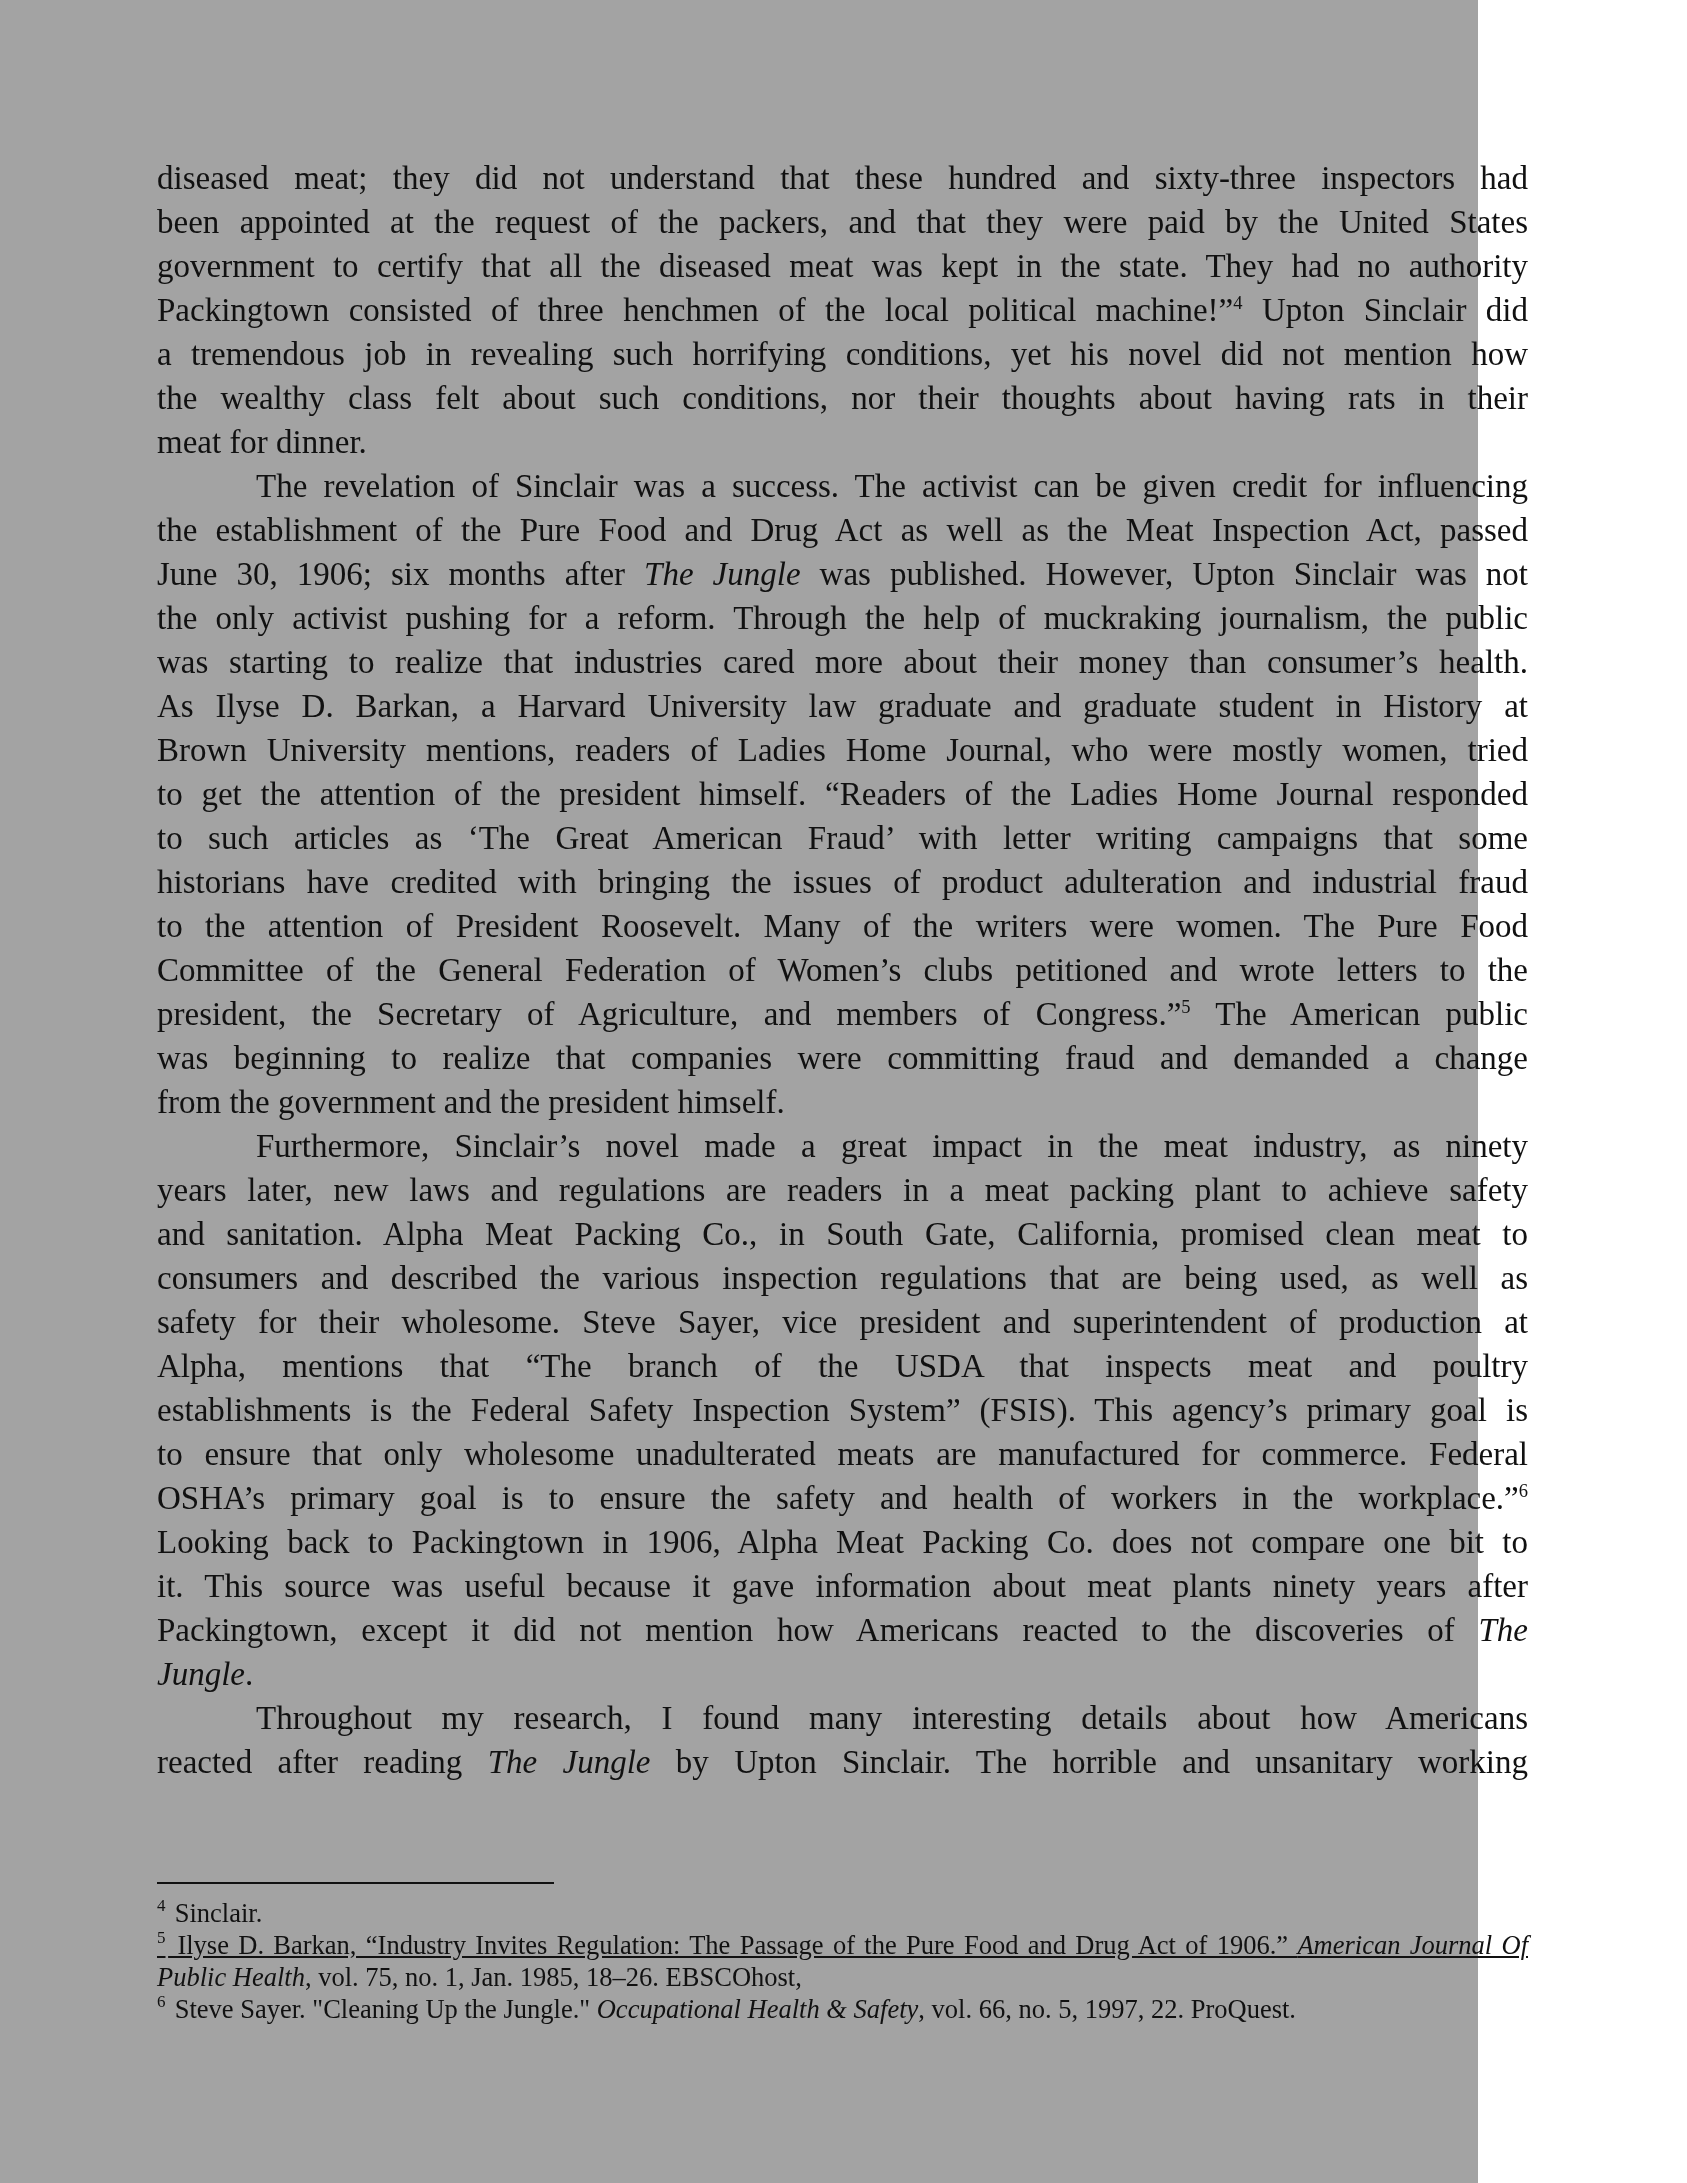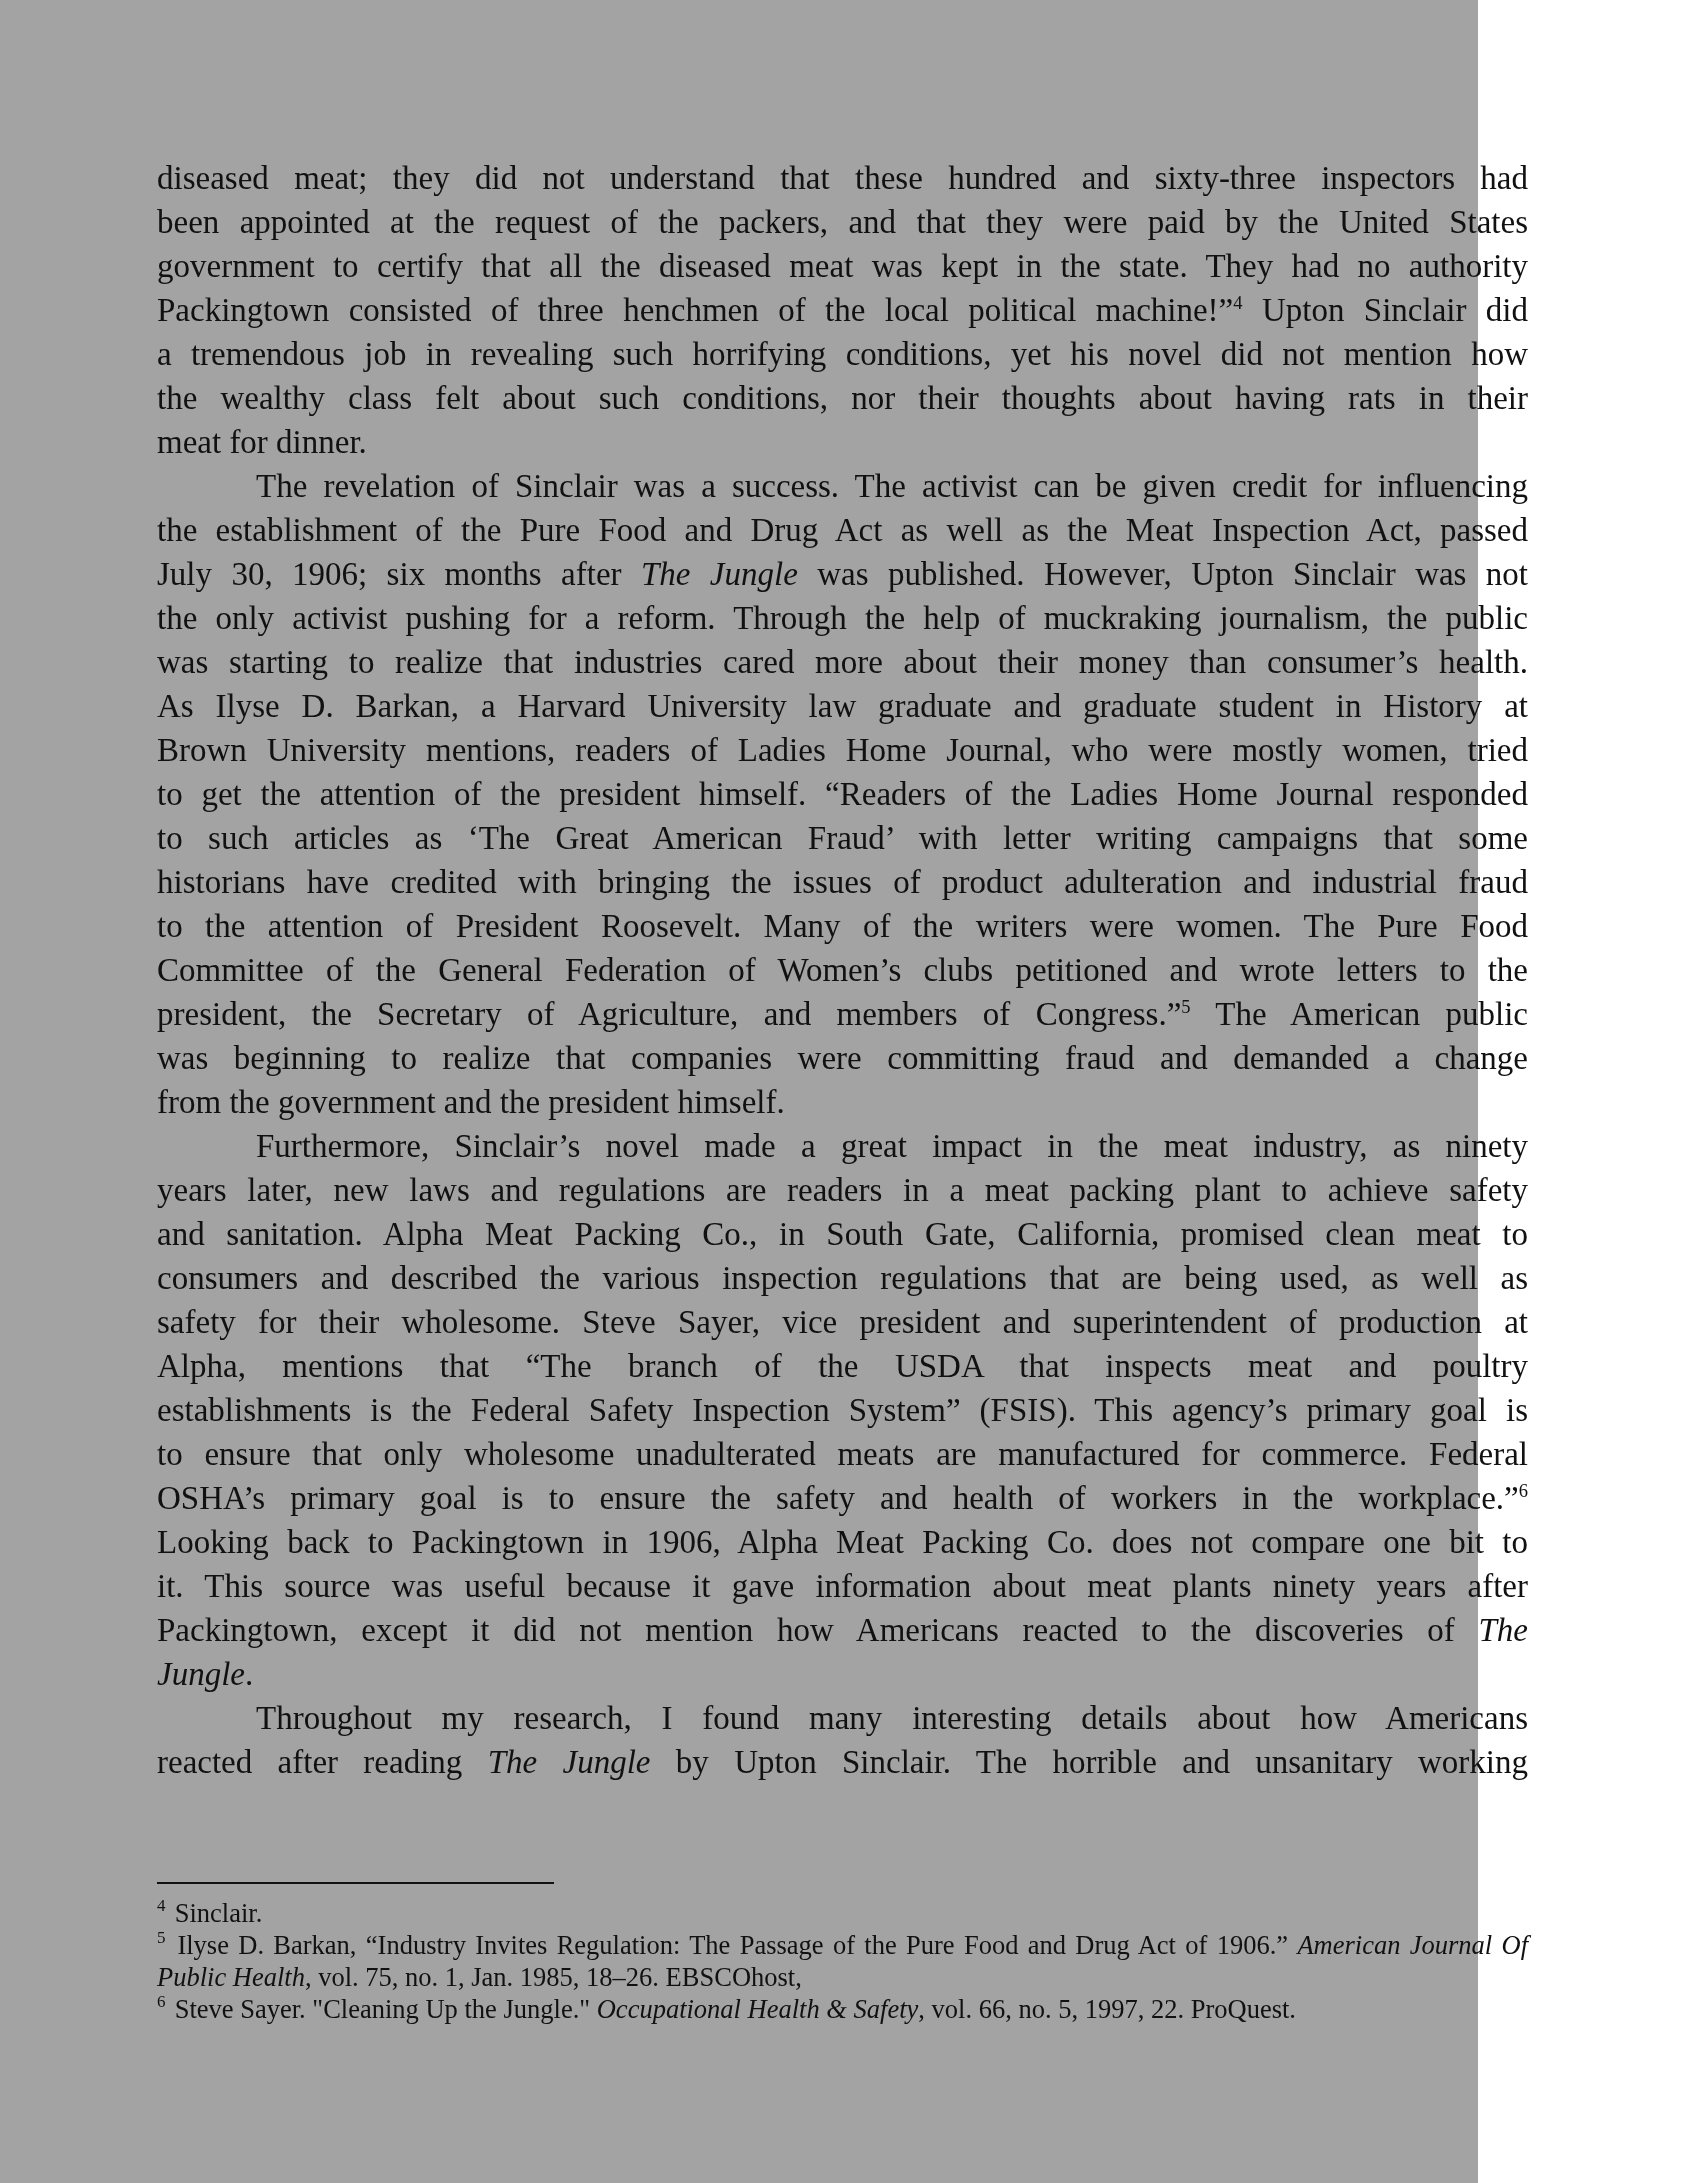--- a/index.html
+++ b/index.html
@@ -19,37 +19,37 @@
   sup.fn { font-size: 18.5px; vertical-align: 12px; line-height: 0; }
   .fn-rule { position: absolute; left: 157px; top: 1882px; width: 397px; height: 2px; background: #111; }
   .footnotes {
     position: absolute; left: 157px; width: 1371px; top: 1897px;
     font-family: "Liberation Serif", "DejaVu Serif", serif;
     font-size: 26.5px; line-height: 32px; color: #111;
   }
   .footnote { display: block; }
   .footnote .num { font-size: 17px; vertical-align: 10.6px; line-height: 0; margin-right: 2.6px; }
   .fn-line { display: block; white-space: nowrap; }
-  .fn-line.just { text-align: justify; text-align-last: justify; }
+  .fn-line.just { text-align: justify; text-align-last: justify; text-decoration: underline; }
 </style>
 </head>
 <body>
 
 <div class="page">
   <div class="body-text" id="body-text">
       <div class="line"><span>diseased meat; they did not understand that these hundred and sixty-three inspectors had</span></div>
       <div class="line"><span>been appointed at the request of the packers, and that they were paid by the United States</span></div>
       <div class="line"><span>government to certify that all the diseased meat was kept in the state. They had no authority</span></div>
       <div class="line"><span>Packingtown consisted of three henchmen of the local political machine!”</span><sup class="fn">4</sup><span> Upton Sinclair did</span></div>
       <div class="line"><span>a tremendous job in revealing such horrifying conditions, yet his novel did not mention how</span></div>
       <div class="line"><span>the wealthy class felt about such conditions, nor their thoughts about having rats in their</span></div>
       <div class="line last"><span>meat for dinner.</span></div>
       <div class="line indent"><span>The revelation of Sinclair was a success. The activist can be given credit for influencing</span></div>
       <div class="line"><span>the establishment of the Pure Food and Drug Act as well as the Meat Inspection Act, passed</span></div>
-      <div class="line"><span>July 30, 1906; six months after </span><i>The Jungle</i><span> was published. However, Upton Sinclair was not</span></div>
+      <div class="line"><span>June 30, 1906; six months after </span><i>The Jungle</i><span> was published. However, Upton Sinclair was not</span></div>
       <div class="line"><span>the only activist pushing for a reform. Through the help of muckraking journalism, the public</span></div>
       <div class="line"><span>was starting to realize that industries cared more about their money than consumer’s health.</span></div>
       <div class="line"><span>As Ilyse D. Barkan, a Harvard University law graduate and graduate student in History at</span></div>
       <div class="line"><span>Brown University mentions, readers of Ladies Home Journal, who were mostly women, tried</span></div>
       <div class="line"><span>to get the attention of the president himself. “Readers of the Ladies Home Journal responded</span></div>
       <div class="line"><span>to such articles as ‘The Great American Fraud’ with letter writing campaigns that some</span></div>
       <div class="line"><span>historians have credited with bringing the issues of product adulteration and industrial fraud</span></div>
       <div class="line"><span>to the attention of President Roosevelt. Many of the writers were women. The Pure Food</span></div>
       <div class="line"><span>Committee of the General Federation of Women’s clubs petitioned and wrote letters to the</span></div>
       <div class="line"><span>president, the Secretary of Agriculture, and members of Congress.”</span><sup class="fn">5</sup><span> The American public</span></div>

